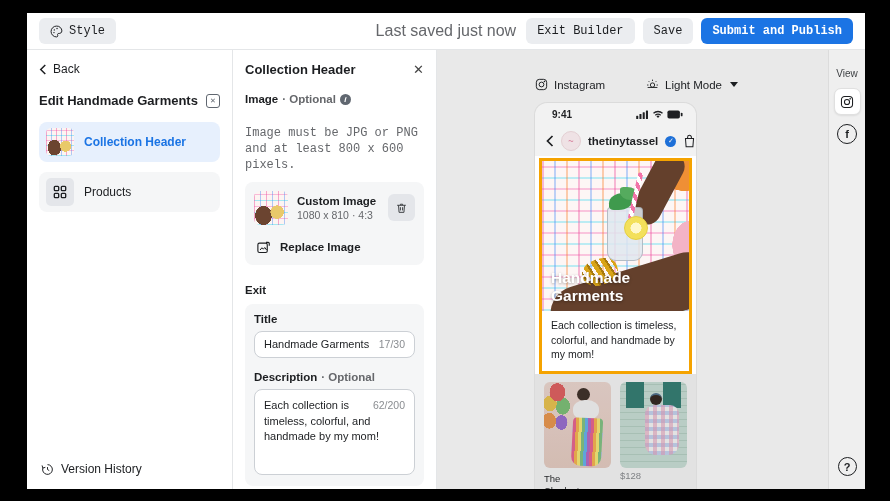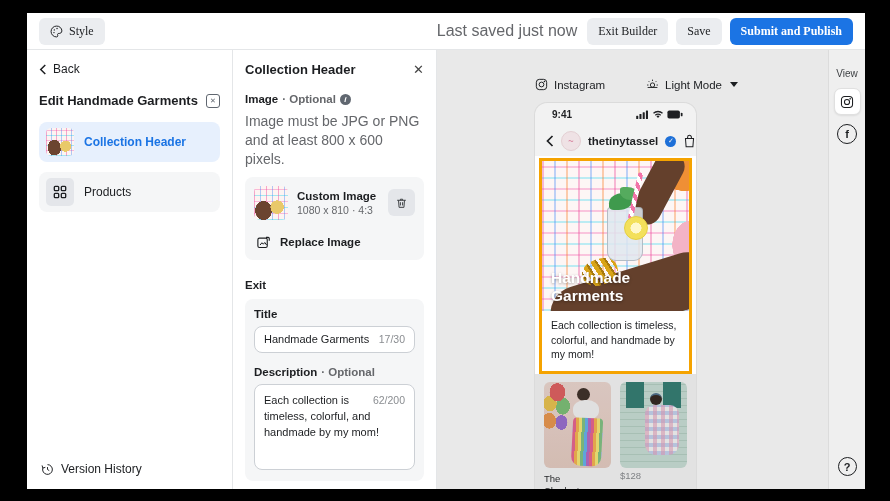--- a/index.html
+++ b/index.html
@@ -2,21 +2,21 @@
 <html><head>
 <meta charset="utf-8">
 <style>
   html,body{margin:0;padding:0;background:#000;width:890px;height:501px;overflow:hidden;
     font-family:"Liberation Sans",sans-serif;-webkit-font-smoothing:antialiased;}
   *{box-sizing:border-box;}
   .app{position:absolute;left:27px;top:13px;width:838px;height:476px;background:#fff;overflow:hidden;color:#1c1e21;}
 
   
   .topbar{height:37px;border-bottom:1px solid #e4e6e8;display:flex;align-items:center;padding:0 12px;gap:8px;background:#fff;}
-  .btn{border:none;border-radius:6px;font-family:Liberation Serif, serif;font-size:12px;padding:6px 11px;background:#ebedf0;color:#1c1e21;display:flex;align-items:center;gap:6px;cursor:pointer;}
+  .btn{border:none;border-radius:6px;font-family:Liberation Mono, monospace;font-size:12px;padding:6px 11px;background:#ebedf0;color:#1c1e21;display:flex;align-items:center;gap:6px;cursor:pointer;}
   .btn-primary{background:#1b74e4;color:#fff;font-weight:700;}
   .saved{margin-left:auto;font-size:16px;color:#65676b;margin-right:2px;}
   .ic{display:inline-flex;align-items:center;justify-content:center;}
 
   
   .content{display:flex;height:439px;}
   .leftpanel{width:206px;border-right:1px solid #e4e6e8;padding:12px;position:relative;background:#fff;}
   .back-row{display:flex;align-items:center;gap:6px;font-size:12px;}
   .panel-title-row{display:flex;justify-content:space-between;align-items:center;margin-top:17px;}
   .panel-title{font-size:13px;font-weight:700;}
@@ -38,21 +38,21 @@
 
   
   .midpanel{width:204px;border-right:1px solid #e4e6e8;padding:12px;background:#fff;position:relative;}
   .mid-head{display:flex;justify-content:space-between;align-items:center;}
   .mid-title{font-size:13px;font-weight:700;}
   .close-x{font-size:13px;color:#444;cursor:pointer;line-height:1;}
   .sec-label{margin-top:16px;font-size:11.5px;display:flex;align-items:center;gap:4px;}
   .sec-label b{font-weight:700;}
   .opt{color:#65676b;font-weight:700;}
   .info-dot{width:11px;height:11px;border-radius:50%;background:#606770;color:#fff;font-size:8px;font-weight:700;display:inline-flex;align-items:center;justify-content:center;font-style:italic;}
-  .helper{font-size:14px;color:#65676b;line-height:1.35;margin-top:7px;}
+  .helper{font-size:12px;color:#65676b;line-height:1.35;margin-top:20px;font-family:Liberation Mono, monospace;}
   .card{background:#f5f6f7;border-radius:8px;margin-top:8px;padding:9px;}
   .img-row{display:flex;align-items:center;gap:9px;}
   .thumb-med{width:34px;height:34px;border-radius:6px;overflow:hidden;flex:0 0 auto;
     background:
       radial-gradient(12px 12px at 68% 62%,#e9c96a 0 55%,rgba(0,0,0,0) 56%),
       radial-gradient(15px 17px at 28% 72%,#6b4430 0 55%,rgba(0,0,0,0) 56%),
       repeating-linear-gradient(90deg,rgba(236,72,153,.45) 0 1px,rgba(0,0,0,0) 1px 6px,rgba(59,130,246,.4) 6px 7px,rgba(0,0,0,0) 7px 12px),
       repeating-linear-gradient(0deg,rgba(34,211,238,.4) 0 1px,rgba(0,0,0,0) 1px 6px,rgba(244,114,182,.45) 6px 7px,rgba(0,0,0,0) 7px 12px),
       #fdf4f2;}
   .ci-title{font-size:11.5px;font-weight:700;}

